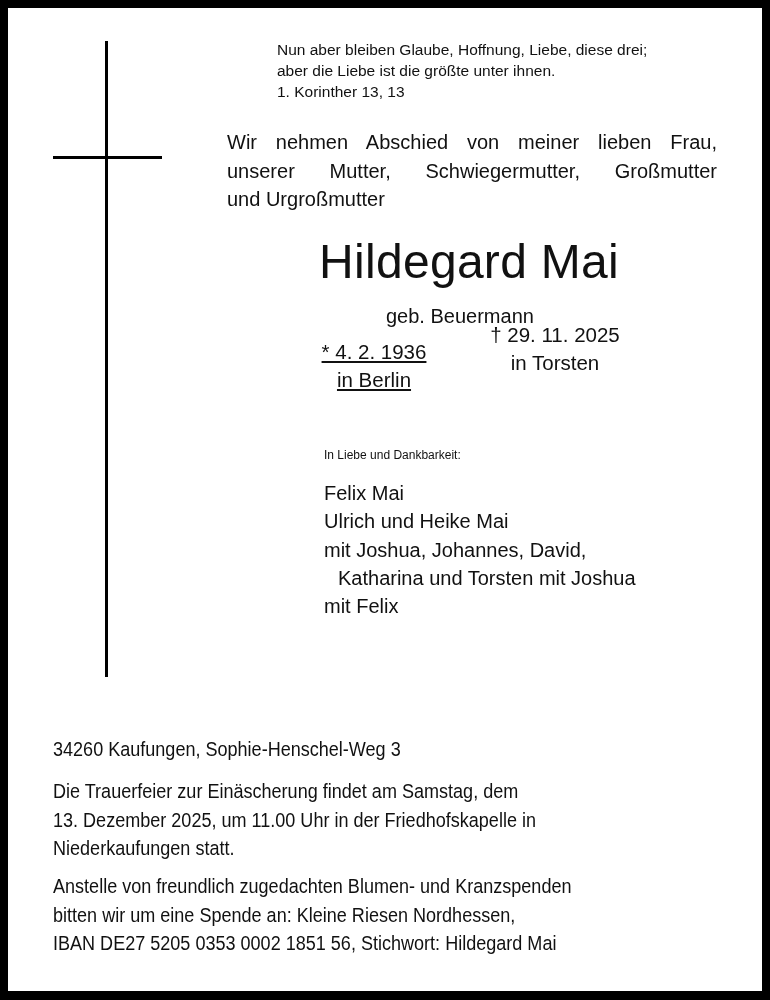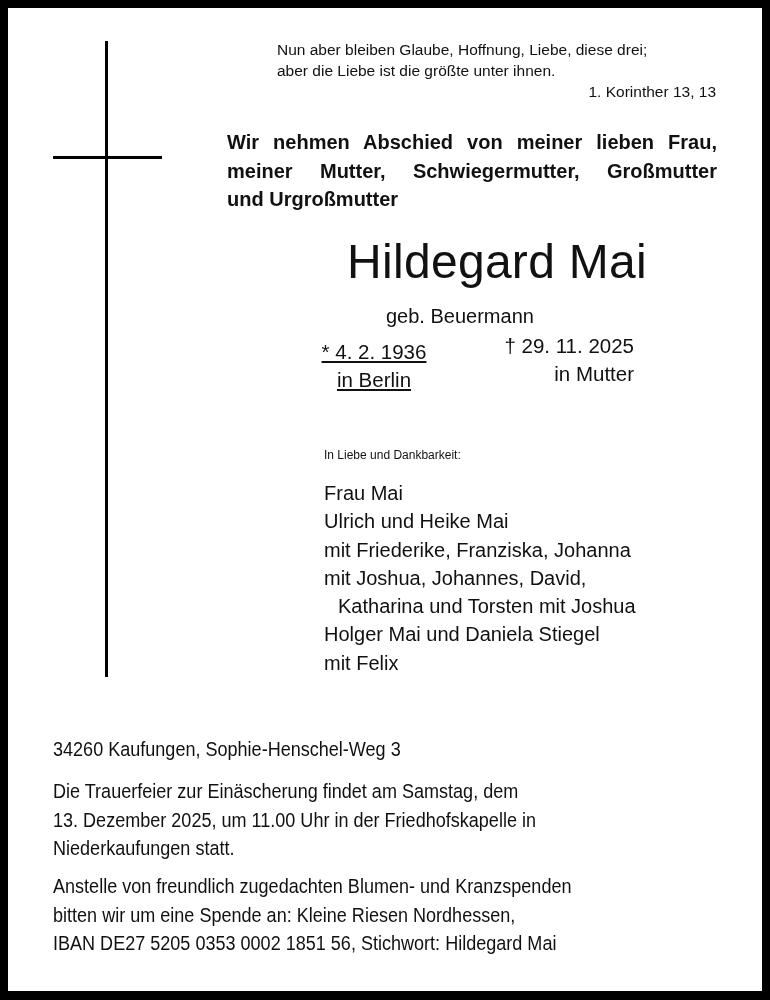--- a/index.html
+++ b/index.html
@@ -7,32 +7,32 @@
     body { font-family: "Liberation Sans", "DejaVu Sans", sans-serif; color: #111; }
     .card {
       position: absolute; left: 0; top: 0; width: 770px; height: 1000px;
       background: #fff; border: 8px solid #000; border-right-width: 8px; border-bottom-width: 9px;
     }
     .abs { position: absolute; white-space: nowrap; }
     .cross-v { position: absolute; left: 105px; top: 41px; width: 3px; height: 636px; background: #000; }
     .cross-h { position: absolute; left: 53px; top: 156px; width: 109px; height: 3px; background: #000; }
 
     .quote { left: 277px; top: 39px; font-size: 15.5px; line-height: 21px; }
-    .quote .ref { display: block; text-align: right; width: 439px; }
+    .quote .ref { display: block; text-align: left; width: 439px; }
 
-    .intro { left: 227px; top: 128px; width: 490px; font-size: 20px; line-height: 28.5px; white-space: normal; text-align: justify; font-weight: bold; }
+    .intro { left: 227px; top: 128px; width: 490px; font-size: 20px; line-height: 28.5px; white-space: normal; text-align: justify; }
     .intro span { display: block; }
     .intro .j { text-align: justify; text-align-last: justify; }
 
-    .name { left: 319px; top: 233px; font-size: 48px; line-height: 58px; letter-spacing: 0.3px; margin-left: 28px; }
+    .name { left: 319px; top: 233px; font-size: 48px; line-height: 58px; letter-spacing: 0.3px; }
     .maiden { left: 386px; top: 303px; font-size: 20px; line-height: 26px; }
 
     .dates { position: absolute; font-size: 20.5px; line-height: 28px; text-align: center; white-space: nowrap; }
     .birth { left: 304px; top: 338px; width: 140px; text-decoration: underline; }
-    .death { left: 476px; top: 332px; width: 158px; text-align: right; }
+    .death { left: 476px; top: 321px; width: 158px; }
 
     .thanks { left: 324px; top: 441px; font-size: 12px; line-height: 28px; }
     .family { left: 324px; top: 479px; font-size: 20px; line-height: 28.3px; }
     .family div { white-space: nowrap; }
     .family .indent { padding-left: 14px; text-align: center; }
 
     .bottom { position: absolute; left: 53px; font-size: 20.5px; line-height: 28.5px; white-space: nowrap;
               transform: scaleX(0.88); transform-origin: left top; }
     .address { top: 735px; }
     .ceremony { top: 777px; }
@@ -49,45 +49,43 @@
 </div>
 
 <div class="abs quote">
   <div>Nun aber bleiben Glaube, Hoffnung, Liebe, diese drei;</div>
   <div>aber die Liebe ist die größte unter ihnen.</div>
   <div class="ref">1. Korinther 13, 13</div>
 </div>
 
 <div class="abs intro">
   <span class="j">Wir nehmen Abschied von meiner lieben Frau,</span>
-  <span class="j">meiner Mutter, Schwiegermutter, Großmutter</span>
+  <span class="j">unserer Mutter, Schwiegermutter, Großmutter</span>
   <span>und Urgroßmutter</span>
 </div>
 
 <div class="abs name">Hildegard Mai</div>
 <div class="abs maiden">geb. Beuermann</div>
 
 <div class="dates birth">
   <div>* 4. 2. 1936</div>
   <div>in Berlin</div>
 </div>
 <div class="dates death">
   <div>† 29. 11. 2025</div>
-  <div>in Mutter</div>
+  <div>in Torsten</div>
 </div>
 
 <div class="abs thanks">In Liebe und Dankbarkeit:</div>
 
 <div class="abs family">
-  <div>Frau Mai</div>
+  <div>Felix Mai</div>
   <div>Ulrich und Heike Mai</div>
-  <div>mit Friederike, Franziska, Johanna</div>
   <div>mit Joshua, Johannes, David,</div>
   <div class="indent">Katharina und Torsten mit Joshua</div>
-  <div>Holger Mai und Daniela Stiegel</div>
   <div>mit Felix</div>
 </div>
 
 <div class="bottom address">34260 Kaufungen, Sophie-Henschel-Weg 3</div>
 
 <div class="bottom ceremony">
   <div>Die Trauerfeier zur Einäscherung findet am Samstag, dem</div>
   <div>13. Dezember 2025, um 11.00 Uhr in der Friedhofskapelle in</div>
   <div>Niederkaufungen statt.</div>
 </div>

